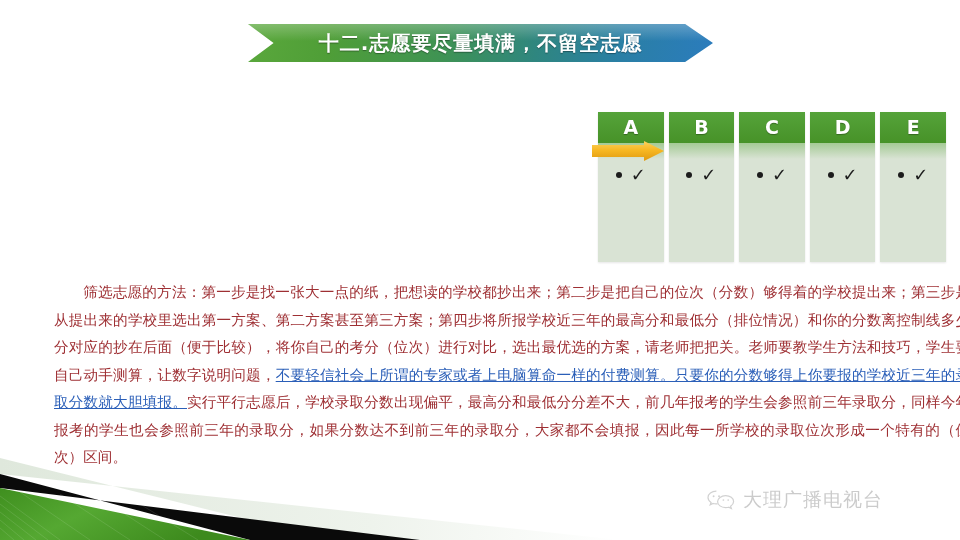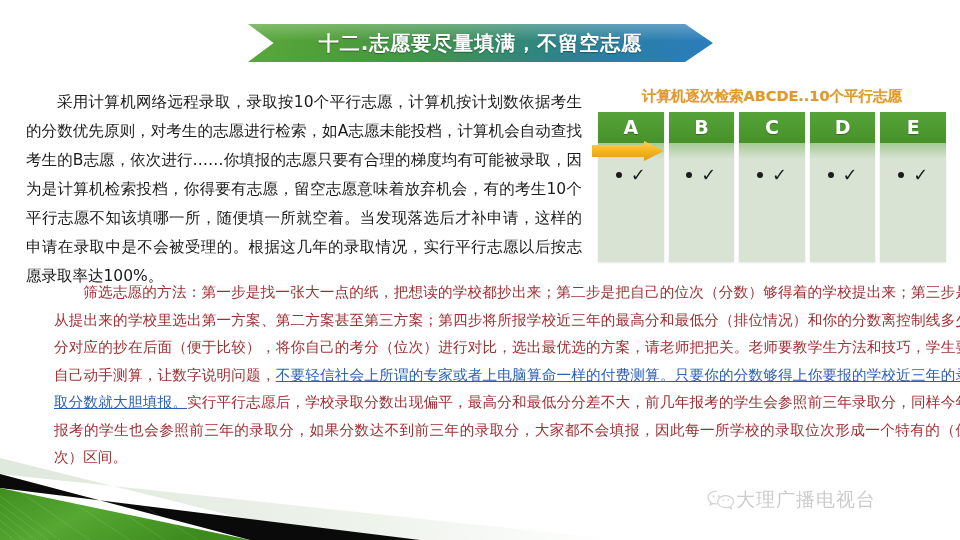--- a/index.html
+++ b/index.html
@@ -192,48 +192,47 @@
     pointer-events: none;
   }
 
   
   #watermark {
     position: absolute;
     left: 706px;
     top: 487px;
     display: flex;
     align-items: center;
+    gap: 7px;
     opacity: .45;
   }
   #wm-text {
     font-size: 19px;
     color: #8d8d8d;
     letter-spacing: 1px;
     white-space: nowrap;
   }
 </style>
 </head>
 <body>
 
 <div id="slide">
 
   <div id="banner-wrap">
     <div id="banner-shape"></div>
     <div id="banner-gloss"></div>
     <div id="banner-title">十二.志愿要尽量填满，不留空志愿</div>
   </div>
 
-  <div id="para-one">采用计算机网络远程录取，录取按10个平行志愿，计算机按计划数依据考生的分数优先原则，对考生的志愿进行检索，如A志愿未能投档，计算机会自动查找考生的B志愿，依次进行……你填报的志愿只要有合理的梯度均有可能被录取，因为是计算机检索投档，你得要有志愿，留空志愿意味着放弃机会，有的考生10个平行志愿不知该填哪一所，随便填一所就空着。当发现落选后才补申请，这样的申请在录取中是不会被受理的。根据这几年的录取情况，实行平行志愿以后按志愿录取率达100%。</div>
 
   <div id="para-two">
     <span>筛选志愿的方法：第一步是找一张大一点的纸，把想读的学校都抄出来；第二步是把自己的位次（分数）够得着的学校提出来；第三步是从提出来的学校里选出第一方案、第二方案甚至第三方案；第四步将所报学校近三年的最高分和最低分（排位情况）和你的分数离控制线多少分对应的抄在后面（便于比较），将你自己的考分（位次）进行对比，选出最优选的方案，请老师把把关。老师要教学生方法和技巧，学生要自己动手测算，让数字说明问题，</span><span class="link-text">不要轻信社会上所谓的专家或者上电脑算命一样的付费测算。只要你的分数够得上你要报的学校近三年的录取分数就大胆填报。</span><span>实行平行志愿后，学校录取分数出现偏平，最高分和最低分分差不大，前几年报考的学生会参照前三年录取分，同样今年报考的学生也会参照前三年的录取分，如果分数达不到前三年的录取分，大家都不会填报，因此每一所学校的录取位次形成一个特有的（位次）区间。</span>
   </div>
 
   <div id="diagram">
-    <div id="diagram-title">计算机逐次检索ABCDE..10个平行志愿</div>
 
     <div id="cards">
 
       <div class="card">
         <div class="card-head">
           <span class="card-letter">A</span>
         </div>
         <div class="card-reflect"></div>
         <div class="card-marks">
           <span class="card-dot"></span>

